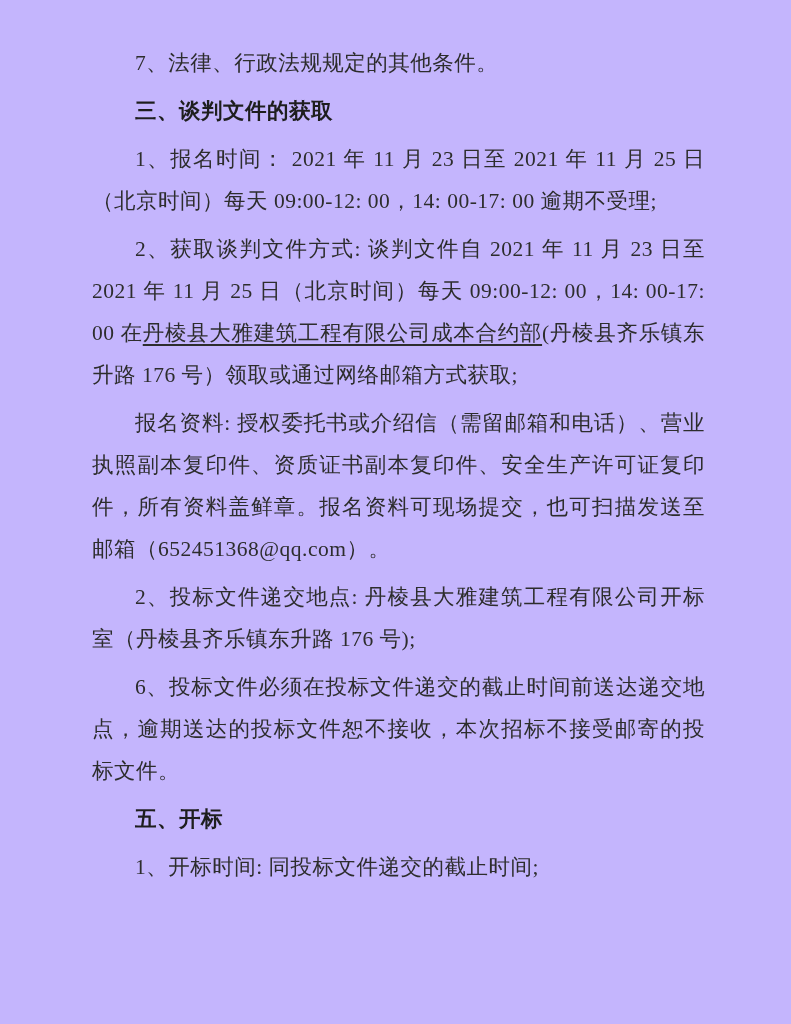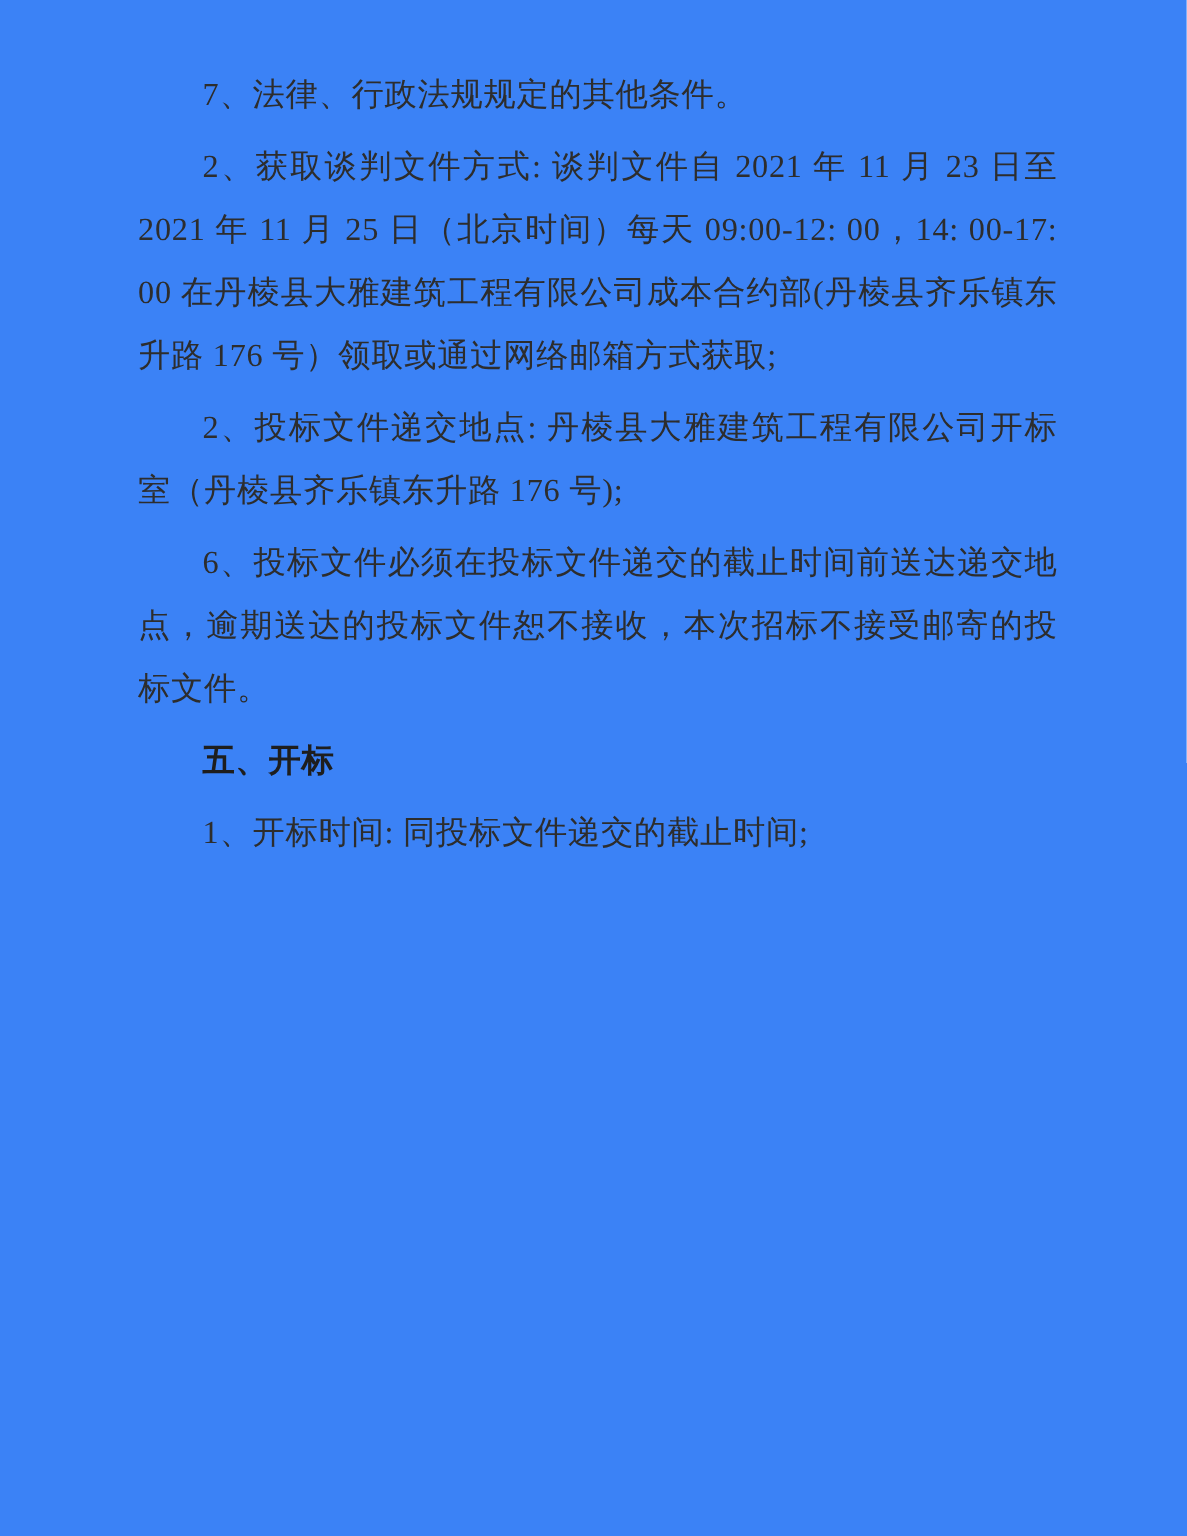--- a/index.html
+++ b/index.html
@@ -10,55 +10,59 @@
   body {
     width: 791px;
     height: 1024px;
     overflow: hidden;
   }
   .page {
     box-sizing: border-box;
     width: 791px;
     height: 1024px;
     padding: 42px 86px 0 92px;
-    background: #3b82f6;
+    background: #c4b5fd;
     font-family: "Liberation Serif", "DejaVu Serif", serif;
     font-size: 21.5px;
     color: #2d2d2d;
     letter-spacing: 0.5px;
   }
   .para {
     margin: 0;
     line-height: 42px;
     text-align: justify;
     text-justify: inter-ideograph;
     text-indent: 2em;
   }
   .para + .para {
     margin-top: 6px;
   }
   .heading {
     font-weight: bold;
     color: #1e1e1e;
   }
   .u {
+    text-decoration: underline;
     text-underline-offset: 4px;
   }
 </style>
 </head>
 <body>
 
 <div class="page">
 
   <p class="para">7、法律、行政法规规定的其他条件。</p>
 
+  <p class="para heading">三、谈判文件的获取</p>
 
+  <p class="para">1、报名时间：  2021 年 11 月 23 日至 2021 年 11 月 25 日（北京时间）每天 09:00-12: 00，14: 00-17: 00 逾期不受理;</p>
 
   <p class="para"><span>2、获取谈判文件方式: 谈判文件自 2021 年 11 月 23 日至 2021 年 11 月 25 日（北京时间）每天 09:00-12: 00，14: 00-17: 00 在</span><span class="u">丹棱县大雅建筑工程有限公司成本合约部</span><span>(丹棱县齐乐镇东升路 176 号）领取或通过网络邮箱方式获取;</span></p>
 
+  <p class="para">报名资料: 授权委托书或介绍信（需留邮箱和电话）、营业执照副本复印件、资质证书副本复印件、安全生产许可证复印件，所有资料盖鲜章。报名资料可现场提交，也可扫描发送至邮箱（652451368@qq.com）。</p>
 
 
 
   <p class="para">2、投标文件递交地点: 丹棱县大雅建筑工程有限公司开标室（丹棱县齐乐镇东升路 176 号);</p>
 
   <p class="para">6、投标文件必须在投标文件递交的截止时间前送达递交地点，逾期送达的投标文件恕不接收，本次招标不接受邮寄的投标文件。</p>
 
   <p class="para heading">五、开标</p>
 
   <p class="para">1、开标时间: 同投标文件递交的截止时间;</p>

